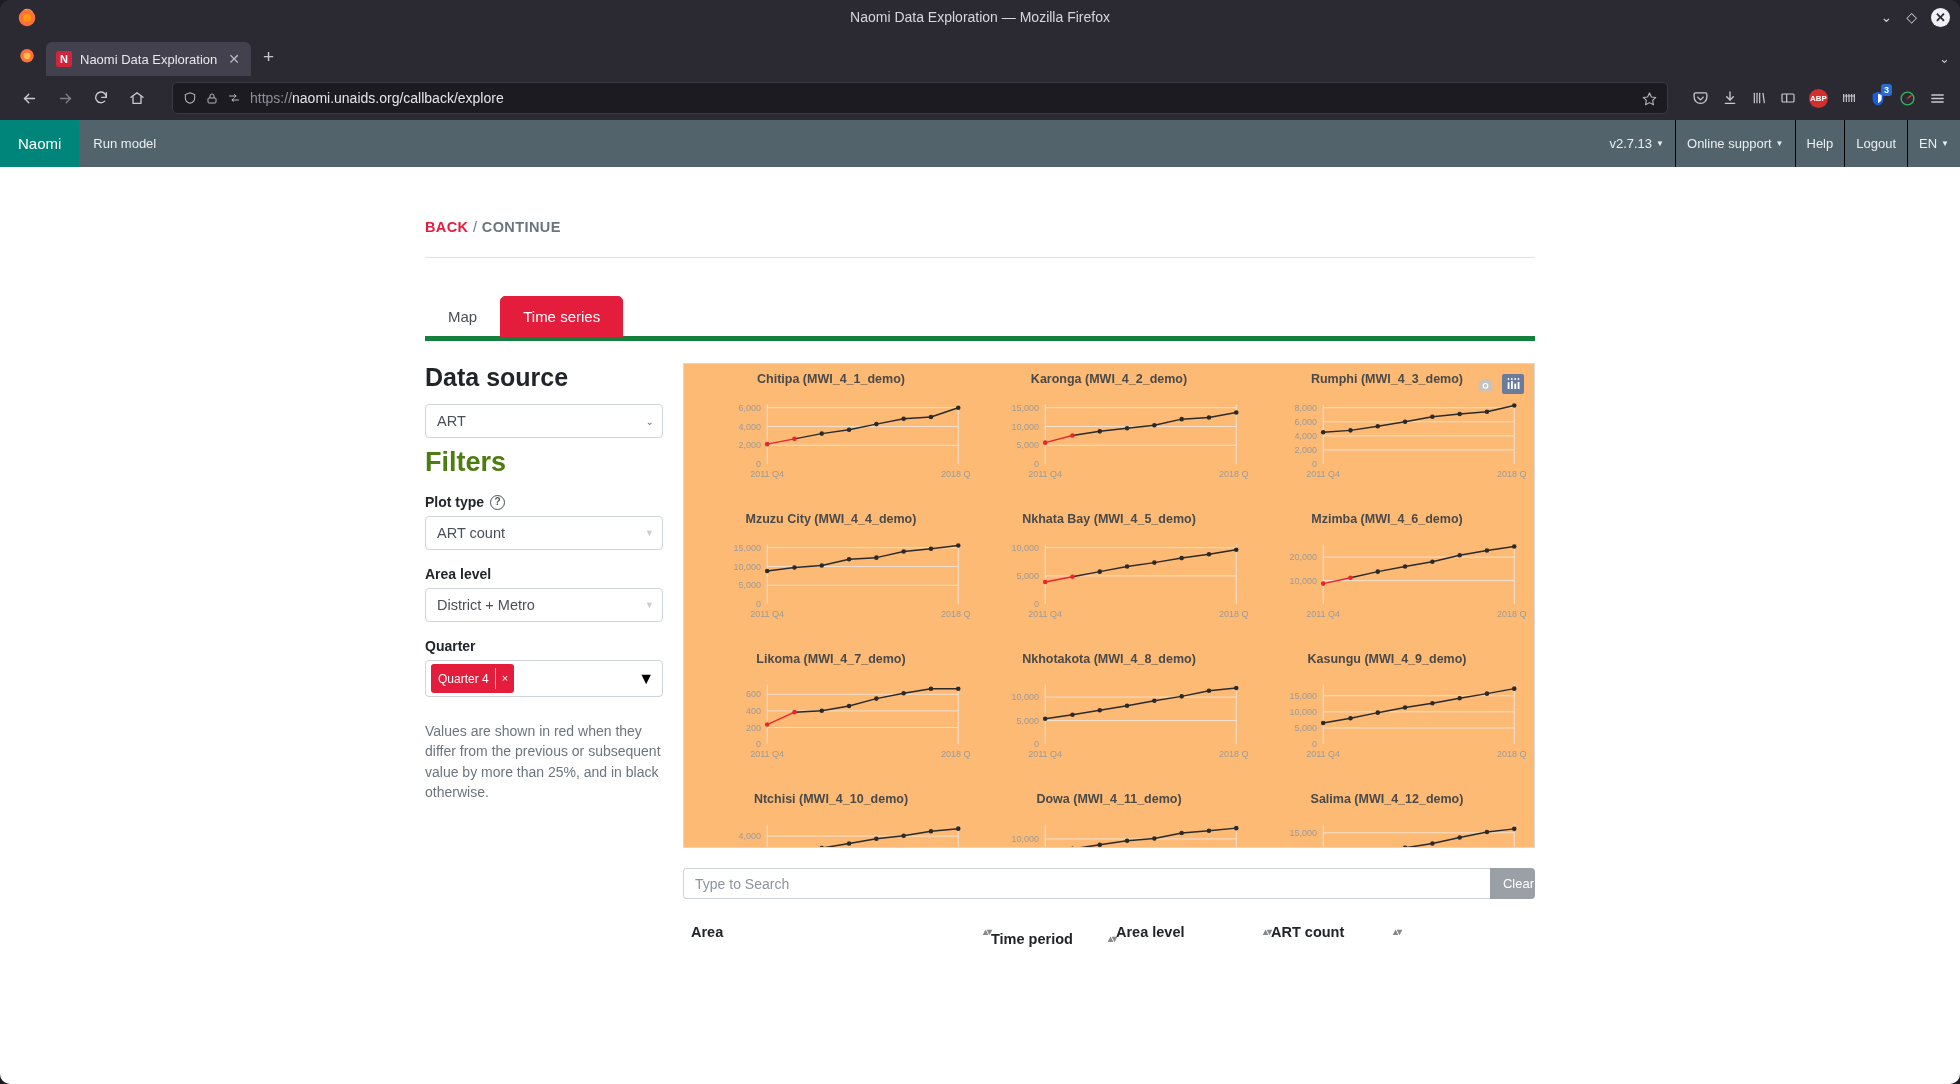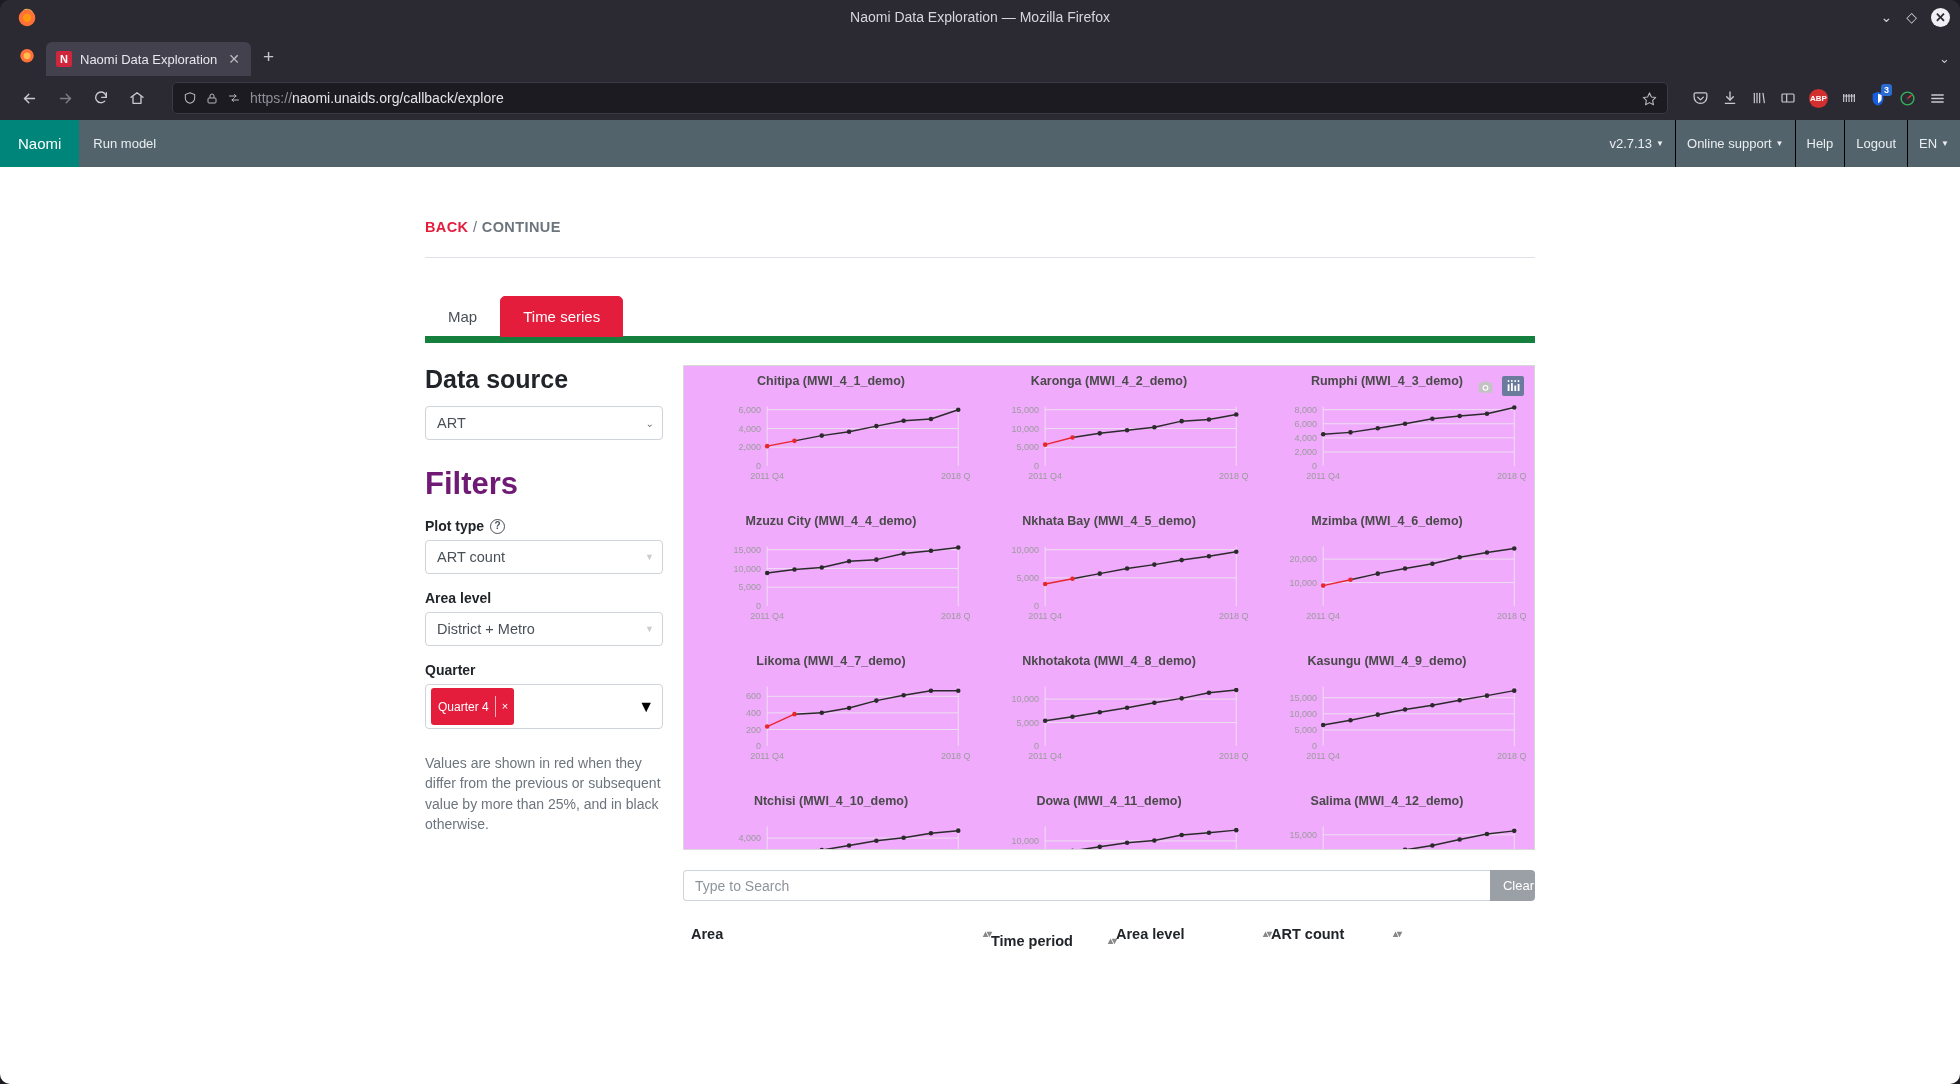--- a/index.html
+++ b/index.html
@@ -147,37 +147,37 @@
     letter-spacing: .4px;
   }
   .bc-back { color: #e41d3d; }
   .bc-sep { color: #6c757d; font-weight: normal; }
   .bc-cont { color: #6c757d; }
   .bc-rule { border-top: 1px solid #dee2e6; margin-top: 22px; }
 
   .tabs {
     display: flex; align-items: flex-end;
     margin-top: 38px;
-    border-bottom: 7px solid #15803d;
+    border-bottom: 5px solid #15803d;
   }
   .tab {
     padding: 11px 22px; font-size: 15px; color: #495057;
     border: 1px solid transparent; border-radius: 5px 5px 0 0;
     margin-bottom: -1px;
   }
   .tab.active {
     background: #e41d3d; color: #fff; border-color: #e41d3d;
   }
 
   .cols { display: flex; margin-top: 22px; }
   .leftcol { width: 258px; flex: 0 0 258px; padding-right: 20px; }
   .rightcol { flex: 1; }
 
   .h2 { font-size: 25px; font-weight: bold; color: #212529; margin: 0 0 12px; }
-  .h3 { font-size: 31px; font-weight: bold; color: #701a75; margin: 26px 0 10px; }
+  .h3 { font-size: 27px; font-weight: bold; color: #4d7c0f; margin: 9px 0 10px; }
   .flabel {
     font-size: 14px; font-weight: bold; color: #212529;
     margin: 16px 0 6px; display: flex; align-items: center; gap: 6px;
   }
   .qmark {
     width: 15px; height: 15px; border: 1.3px solid #495057; border-radius: 50%;
     font-size: 10px; color: #495057;
     display: inline-flex; align-items: center; justify-content: center;
     line-height: 1;
   }
@@ -190,34 +190,34 @@
   .select .chev { color: #6c757d; font-size: 10px; }
   .select .chev-sm { color: #ccc; font-size: 9px; }
   .multiselect {
     min-height: 34px; border: 1px solid #ced4da; border-radius: 4px;
     background: #fff; display: flex; align-items: center;
     padding: 3px 8px 3px 5px; justify-content: space-between;
   }
   .chip {
     background: #e41d3d; color: #fff; font-size: 12px;
     border-radius: 3px; display: inline-flex; align-items: center;
-    height: 37px; overflow: hidden;
+    height: 29px; overflow: hidden;
   }
   .chip-label { padding: 0 6px 0 7px; }
   .chip-x {
     padding: 0 6px; border-left: 1px solid rgba(255,255,255,.65);
     font-size: 11px; line-height: 21px;
   }
   .hint {
     margin-top: 24px; font-size: 14px; color: #6c757d; line-height: 1.45;
   }
 
   
   .plotbox {
-    border: 1px solid #d8d8d8; background: #f0abfc;
+    border: 1px solid #d8d8d8; background: #fdba74;
     height: 485px; overflow: hidden; position: relative;
   }
   .modebar {
     position: absolute; top: 10px; right: 10px;
     display: flex; gap: 6px; z-index: 5;
   }
   .mb-btn {
     width: 22px; height: 20px; display: flex;
     align-items: center; justify-content: center;
     border-radius: 2px;

